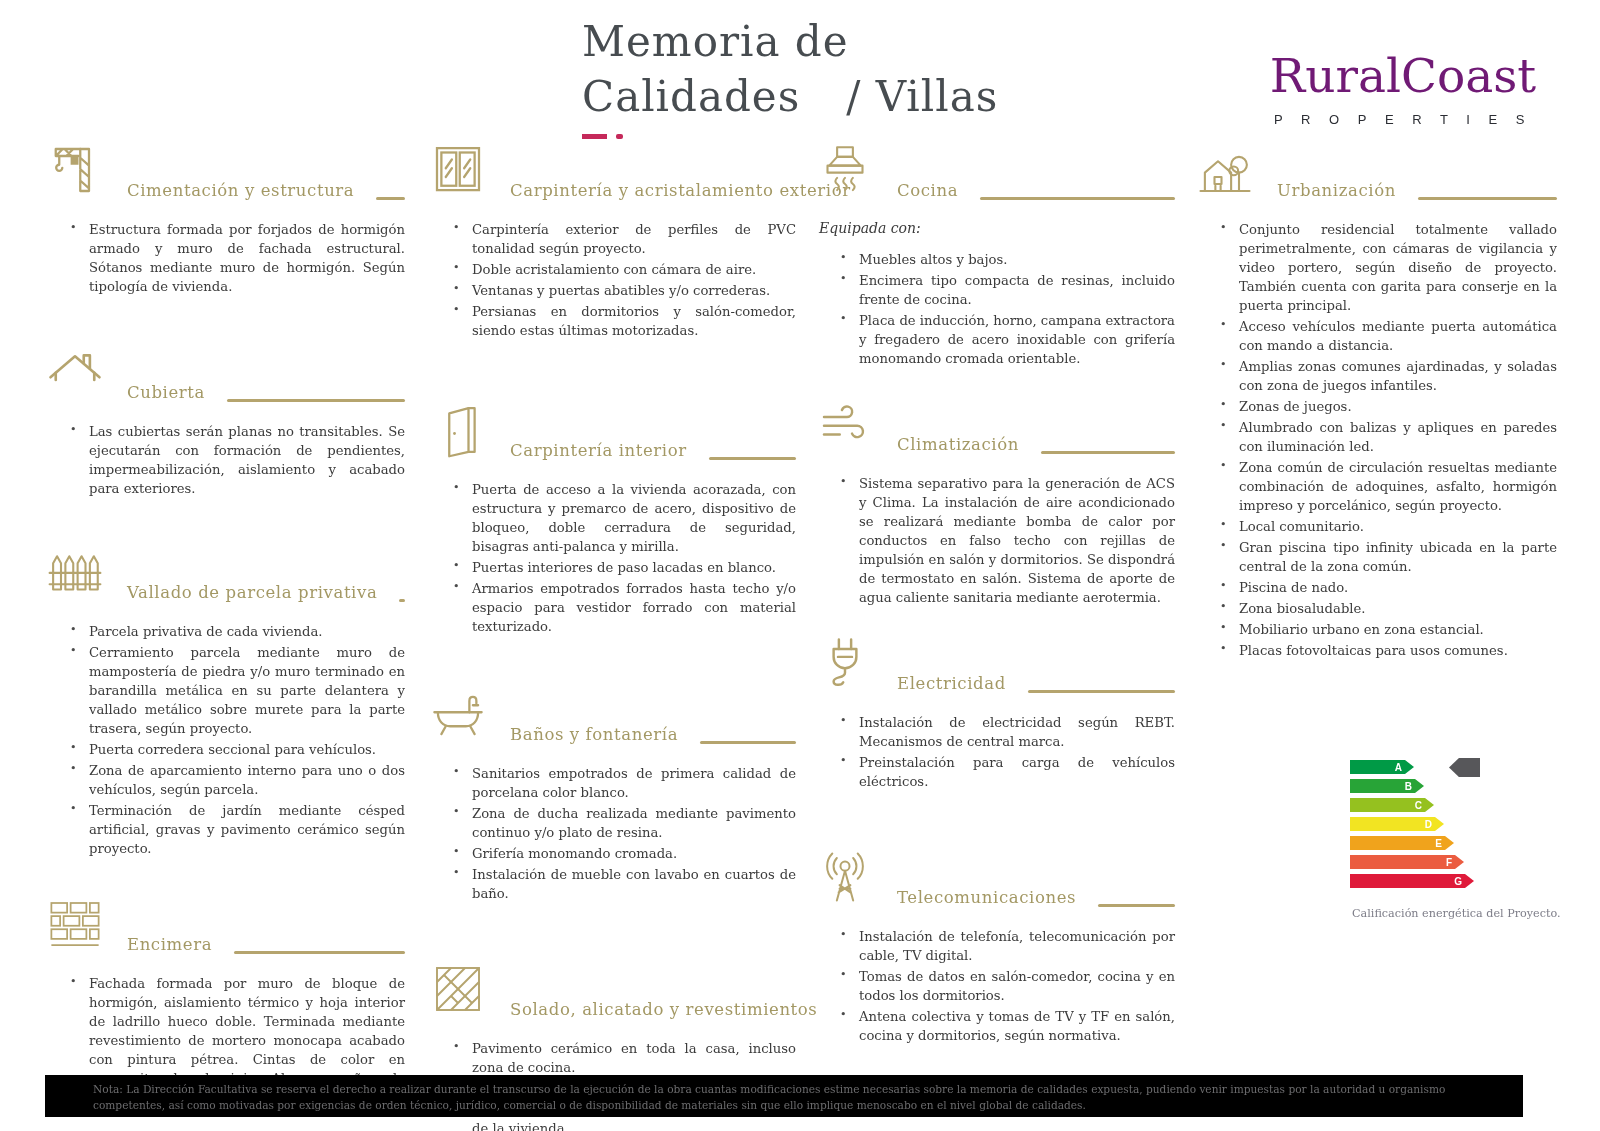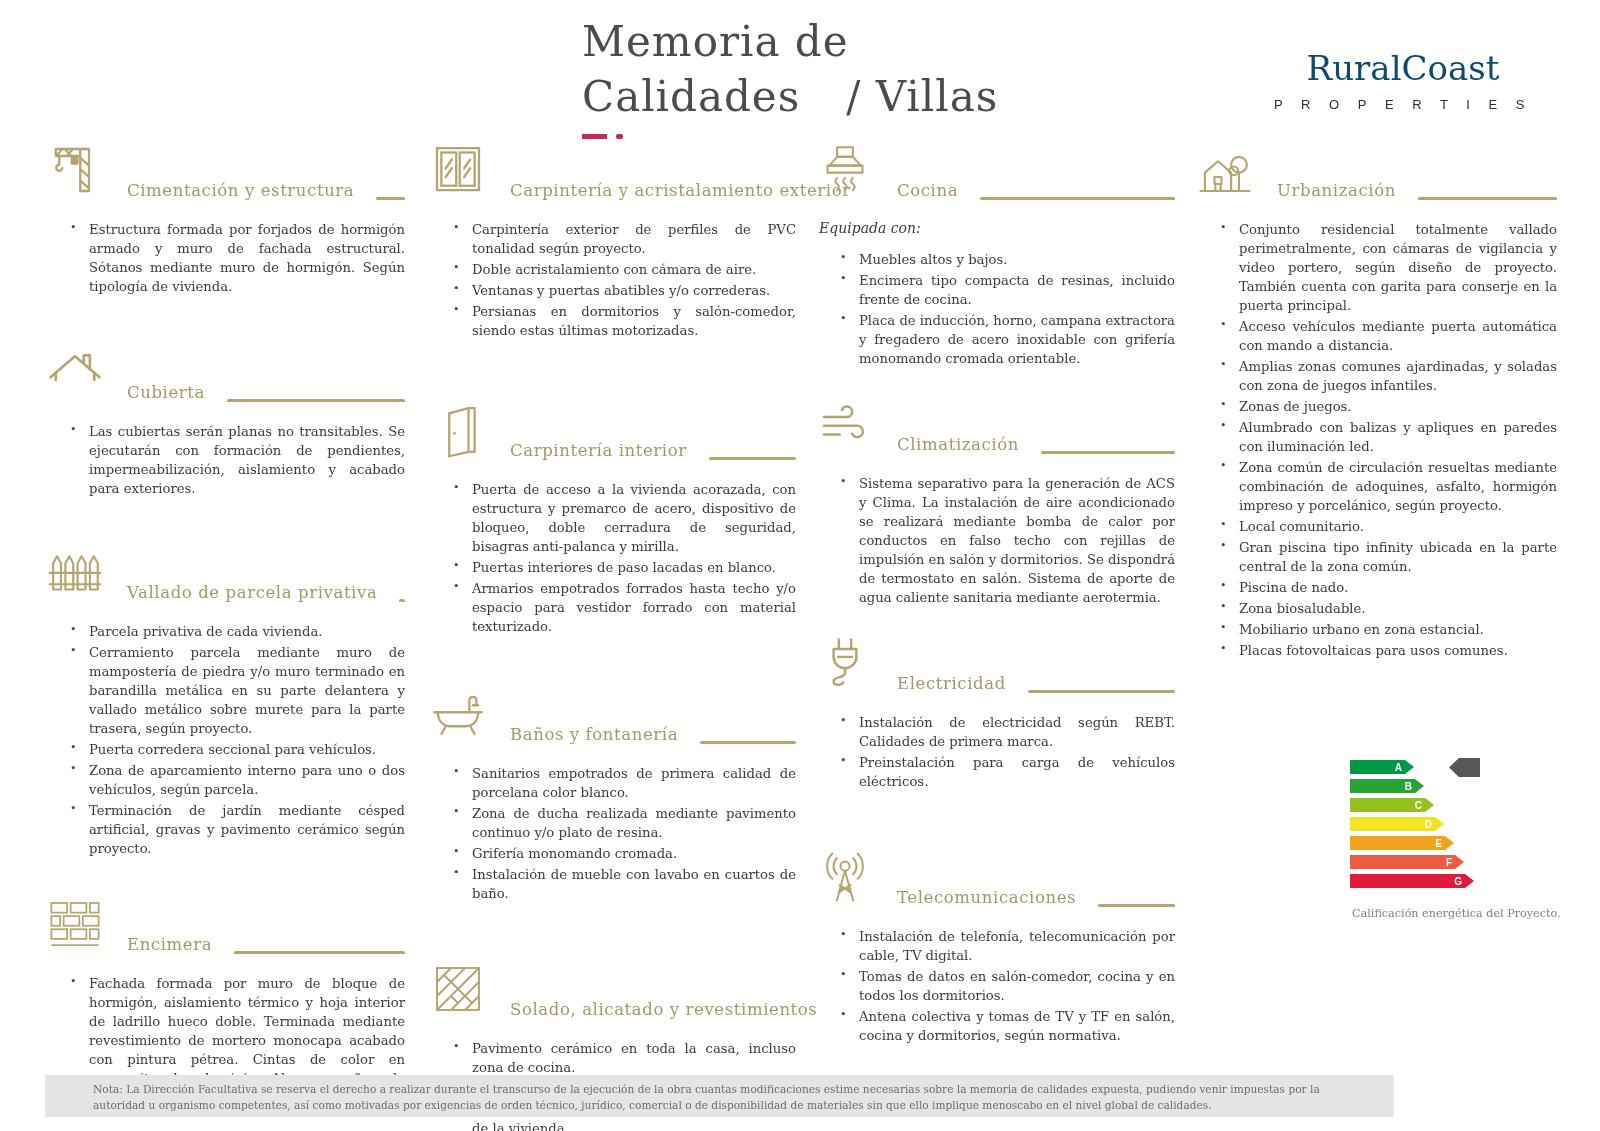--- a/index.html
+++ b/index.html
@@ -9,21 +9,21 @@
   }
   
   .title-block{position:absolute;left:582px;top:14px;}
   .title-line{font-size:42px;color:#474c50;line-height:1.32;letter-spacing:1px;}
   .title-line2{display:flex;gap:46px;}
   .accent-row{display:flex;align-items:center;gap:9px;margin-top:9px;}
   .accent-dash{width:25px;height:5px;background:#c5295a;}
   .accent-dot{width:7px;height:5px;background:#c5295a;border-radius:2px;}
   
   .logo-block{position:absolute;left:1262px;top:50px;width:282px;text-align:center;}
-  .logo-name{font-size:34px;color:#0c4a6e;letter-spacing:0px;line-height:1.1;}
+  .logo-name{font-size:47px;color:#701a75;letter-spacing:0px;line-height:1.1;}
   .logo-sub{font-family:"Liberation Sans", sans-serif;font-size:13px;color:#2b2d33;letter-spacing:7.5px;margin-top:10px;}
   
   .col{position:absolute;top:140px;}
   #col1{left:45px;width:360px;}
   #col2{left:428px;width:368px;}
   #col3{left:815px;width:360px;}
   #col4{left:1195px;width:362px;}
   .sec{margin-bottom:40px;}
   .sec-head{display:flex;align-items:flex-end;gap:22px;margin-bottom:20px;}
   .icon{width:60px;height:60px;flex:0 0 60px;display:flex;align-items:center;justify-content:center;}
@@ -35,21 +35,21 @@
   .bullets li::before{content:"\2022";position:absolute;left:-19px;top:0px;font-size:11px;color:#4a4a4a;}
   .intro{margin:0 0 14px 4px;font-size:14px;font-style:italic;}
   
   .energy{position:absolute;left:1350px;top:760px;width:215px;}
   .bar-row{height:19px;}
   .bar{height:14px;position:relative;clip-path:polygon(0 0, calc(100% - 9px) 0, 100% 50%, calc(100% - 9px) 100%, 0 100%);display:flex;align-items:center;justify-content:flex-end;}
   .bar-label{font-family:"Liberation Sans", sans-serif;font-size:10px;font-weight:bold;color:#ffffff;padding-right:12px;}
   .indicator{position:absolute;left:99px;top:-2px;width:31px;height:19px;background:#57575a;clip-path:polygon(0 50%, 32% 0, 100% 0, 100% 100%, 32% 100%);}
   .energy-caption{margin:14px 0 0 2px;font-size:11.2px;color:#7d7d88;}
   
-  .footer{position:absolute;left:45px;top:1075px;width:1349px;height:42px;background:#e5e5e5;box-sizing:border-box;padding:6px 60px 4px 48px;}
+  .footer{position:absolute;left:45px;top:1075px;width:1478px;height:42px;background:#000000;box-sizing:border-box;padding:6px 60px 4px 48px;}
   .footer p{margin:0;font-size:10.6px;line-height:1.55;color:#6c6c6e;}
 </style>
 </head>
 <body>
 
 <header class="title-block">
   <div class="title-line">Memoria de</div>
   <div class="title-line title-line2">
     <span>Calidades</span>
     <span>/ Villas</span>
@@ -284,21 +284,21 @@
           <path d="M25 5 v11 M39 5 v11"></path>
           <path d="M19 16 h26 v9 a13 13 0 0 1 -26 0 z"></path>
           <path d="M24 25 h16"></path>
           <path d="M32 38 v5 c0 7 -13 4 -13 10 c0 5 9 5 11 1"></path>
         </svg>
       </span>
       <h2>Electricidad</h2>
       <span class="rule"></span>
     </div>
     <ul class="bullets">
-        <li>Instalación de electricidad según REBT. Calidades de primera marca.</li>
+        <li>Instalación de electricidad según REBT. Mecanismos de central marca.</li>
         <li>Preinstalación para carga de vehículos eléctricos.</li>
       </ul>
   </section>
 
   <section class="sec">
     <div class="sec-head">
       <span class="icon">
         <svg viewBox="0 0 64 64" width="58" height="58" fill="none" stroke="#b5a46e" stroke-width="2.2" stroke-linecap="round" stroke-linejoin="round">
           <circle cx="32" cy="20" r="5"></circle>
           <path d="M23 11 a13 13 0 0 0 0 18 M41 11 a13 13 0 0 1 0 18"></path>

